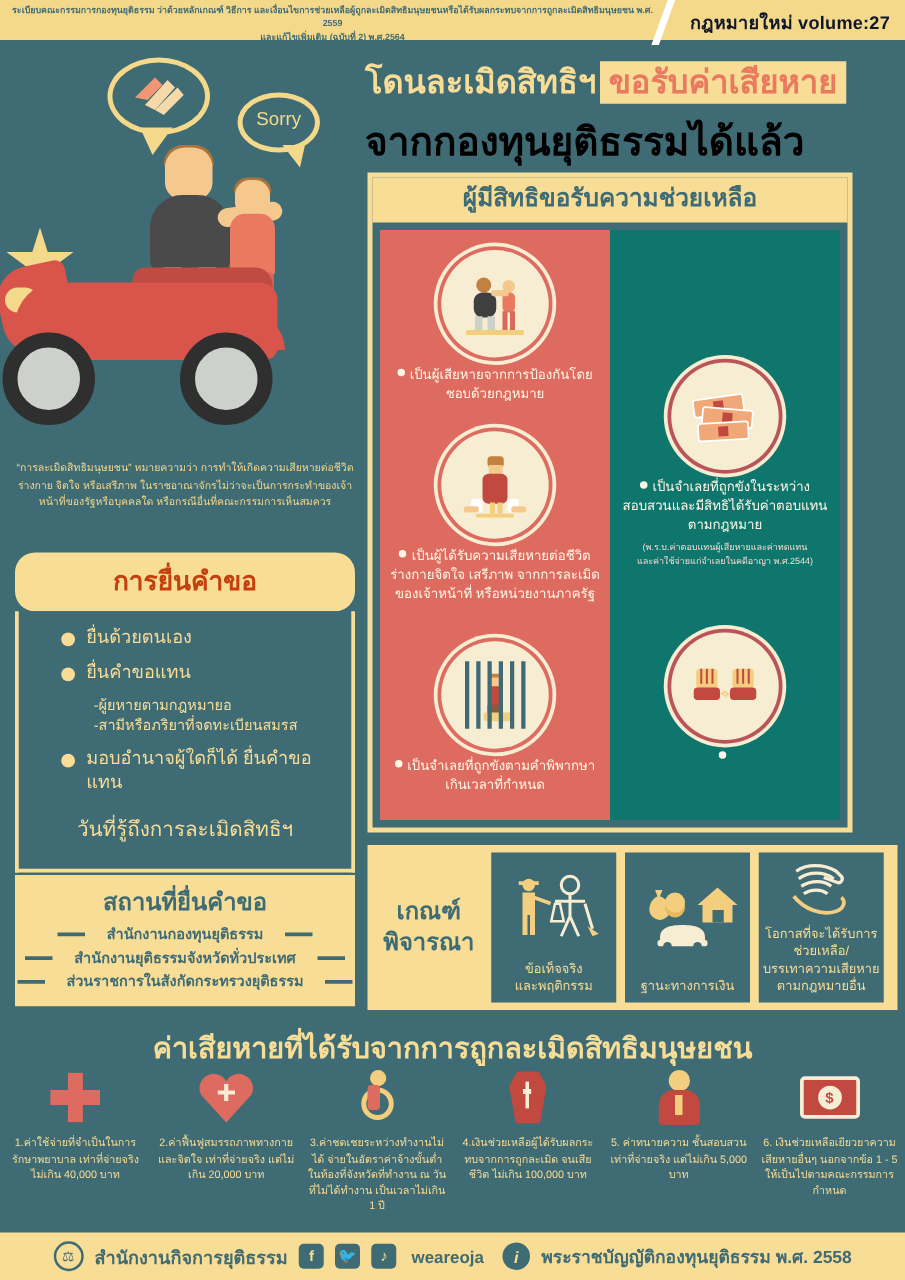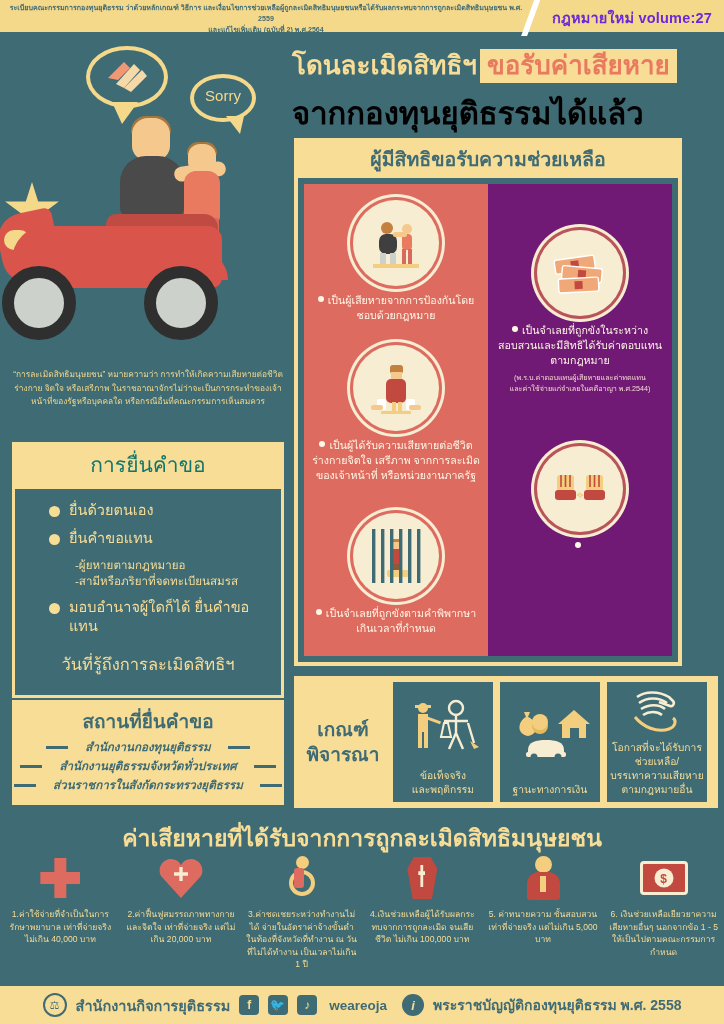--- a/index.html
+++ b/index.html
@@ -15,21 +15,21 @@
   .topbar { position:absolute; left:0; top:0; width:724px; height:32px; background:#f5d98b; }
   .topbar .legal {
     position:absolute; left:6px; top:3px; width:520px;
     text-align:center; color:#3f6b74; font-size:7.1px; line-height:11px; font-weight:bold;
   }
   .topbar .slash {
     position:absolute; left:528px; top:-2px; width:6px; height:38px;
     background:#fff; transform:skewX(-20deg);
   }
   .topbar .vol {
-    position:absolute; left:552px; top:6px; color:#6d28d9;
+    position:absolute; left:552px; top:6px; color:#0f172a;
     font-size:14.5px; font-weight:bold; letter-spacing:.2px;
   }
 
   
   .hero { position:absolute; left:0; top:32px; width:300px; height:330px; }
   .bubble {
     position:absolute; border:4px solid #f5d98b; border-radius:50%;
     background:transparent;
   }
   .bubble.b1 { left:86px; top:14px; width:82px; height:62px; }
@@ -83,46 +83,46 @@
 
   
   .definition {
     position:absolute; left:6px; top:368px; width:284px;
     color:#f5d98b; font-size:8.4px; line-height:13.5px; text-align:center;
   }
 
   
   .card-apply { position:absolute; left:12px; top:442px; width:272px; }
   .card-hd {
-    background:#f8dd97; color:#0f766e; text-align:center;
-    font-size:21px; font-weight:normal; padding:6px 0 8px;
+    background:#f8dd97; color:#c2410c; text-align:center;
+    font-size:21px; font-weight:bold; padding:6px 0 8px;border-radius:16px;
   }
   .card-bd { background:#3f6b74; border:3px solid #f8dd97; border-top:none; padding:12px 12px 10px; }
   .li { display:flex; align-items:flex-start; padding:0 0 0 22px; margin-bottom:9px; }
   .dot { width:11px; height:11px; border-radius:50%; background:#f8dd97; margin-top:5px; flex:0 0 11px; }
   .li-txt { color:#f8dd97; font-size:14.5px; line-height:19px; margin-left:9px; }
   .sub { color:#f8dd97; font-size:11.6px; line-height:16px; margin-left:48px; }
   .deadline {
     color:#f8dd97; font-size:16.5px; line-height:22px; text-align:center;
     padding:8px 6px 10px;
   }
 
   
   .card-place { position:absolute; left:12px; top:700px; width:272px; background:#f8dd97; padding:6px 0 10px; }
   .card-place h3 { color:#3f6b74; text-align:center; font-size:19px; font-weight:bold; margin-bottom:2px; }
-  .place-row { display:flex; align-items:center; justify-content:center; gap:17px; margin:1px 0;font-style:italic; }
+  .place-row { display:flex; align-items:center; justify-content:center; gap:17px; margin:1px 0; }
   .place-row .rule { height:3px; background:#3f6b74; flex:0 0 22px; }
   .place-row span { color:#3f6b74; font-size:11.6px; font-weight:bold; }
 
   
   .rights { position:absolute; left:294px; top:138px; width:388px; height:528px; border:4px solid #f8dd97; background:#3f6b74; }
   .rights-hd { height:36px; background:#f8dd97; color:#3f6b74; text-align:center; font-size:19.5px; font-weight:bold; line-height:34px; }
   .rights-bd { position:absolute; left:6px; top:42px; right:6px; bottom:6px; display:flex; }
   .col-l { width:50%; background:#dd6b5f; padding-top:16px; }
-  .col-r { width:50%; background:#701a75; padding-top:46px; }
+  .col-r { width:50%; background:#0f766e; padding-top:106px; }
   .ritem { text-align:center; padding:0 8px; }
   .ricon {
     width:86px; height:86px; border-radius:50%; background:#f7edd2;
     margin:0 auto 7px; position:relative;
     box-shadow:0 0 0 3px #dd6b5f, 0 0 0 6px #f7edd2;
     display:flex; align-items:center; justify-content:center; font-size:38px;
   }
   .col-r .ricon { box-shadow:0 0 0 3px #b9555a, 0 0 0 6px #f7edd2; }
   .rtxt { color:#fff7e6; font-size:10.6px; line-height:15px; }
   .rtxt .b { display:inline-block; width:6px; height:6px; border-radius:50%;

